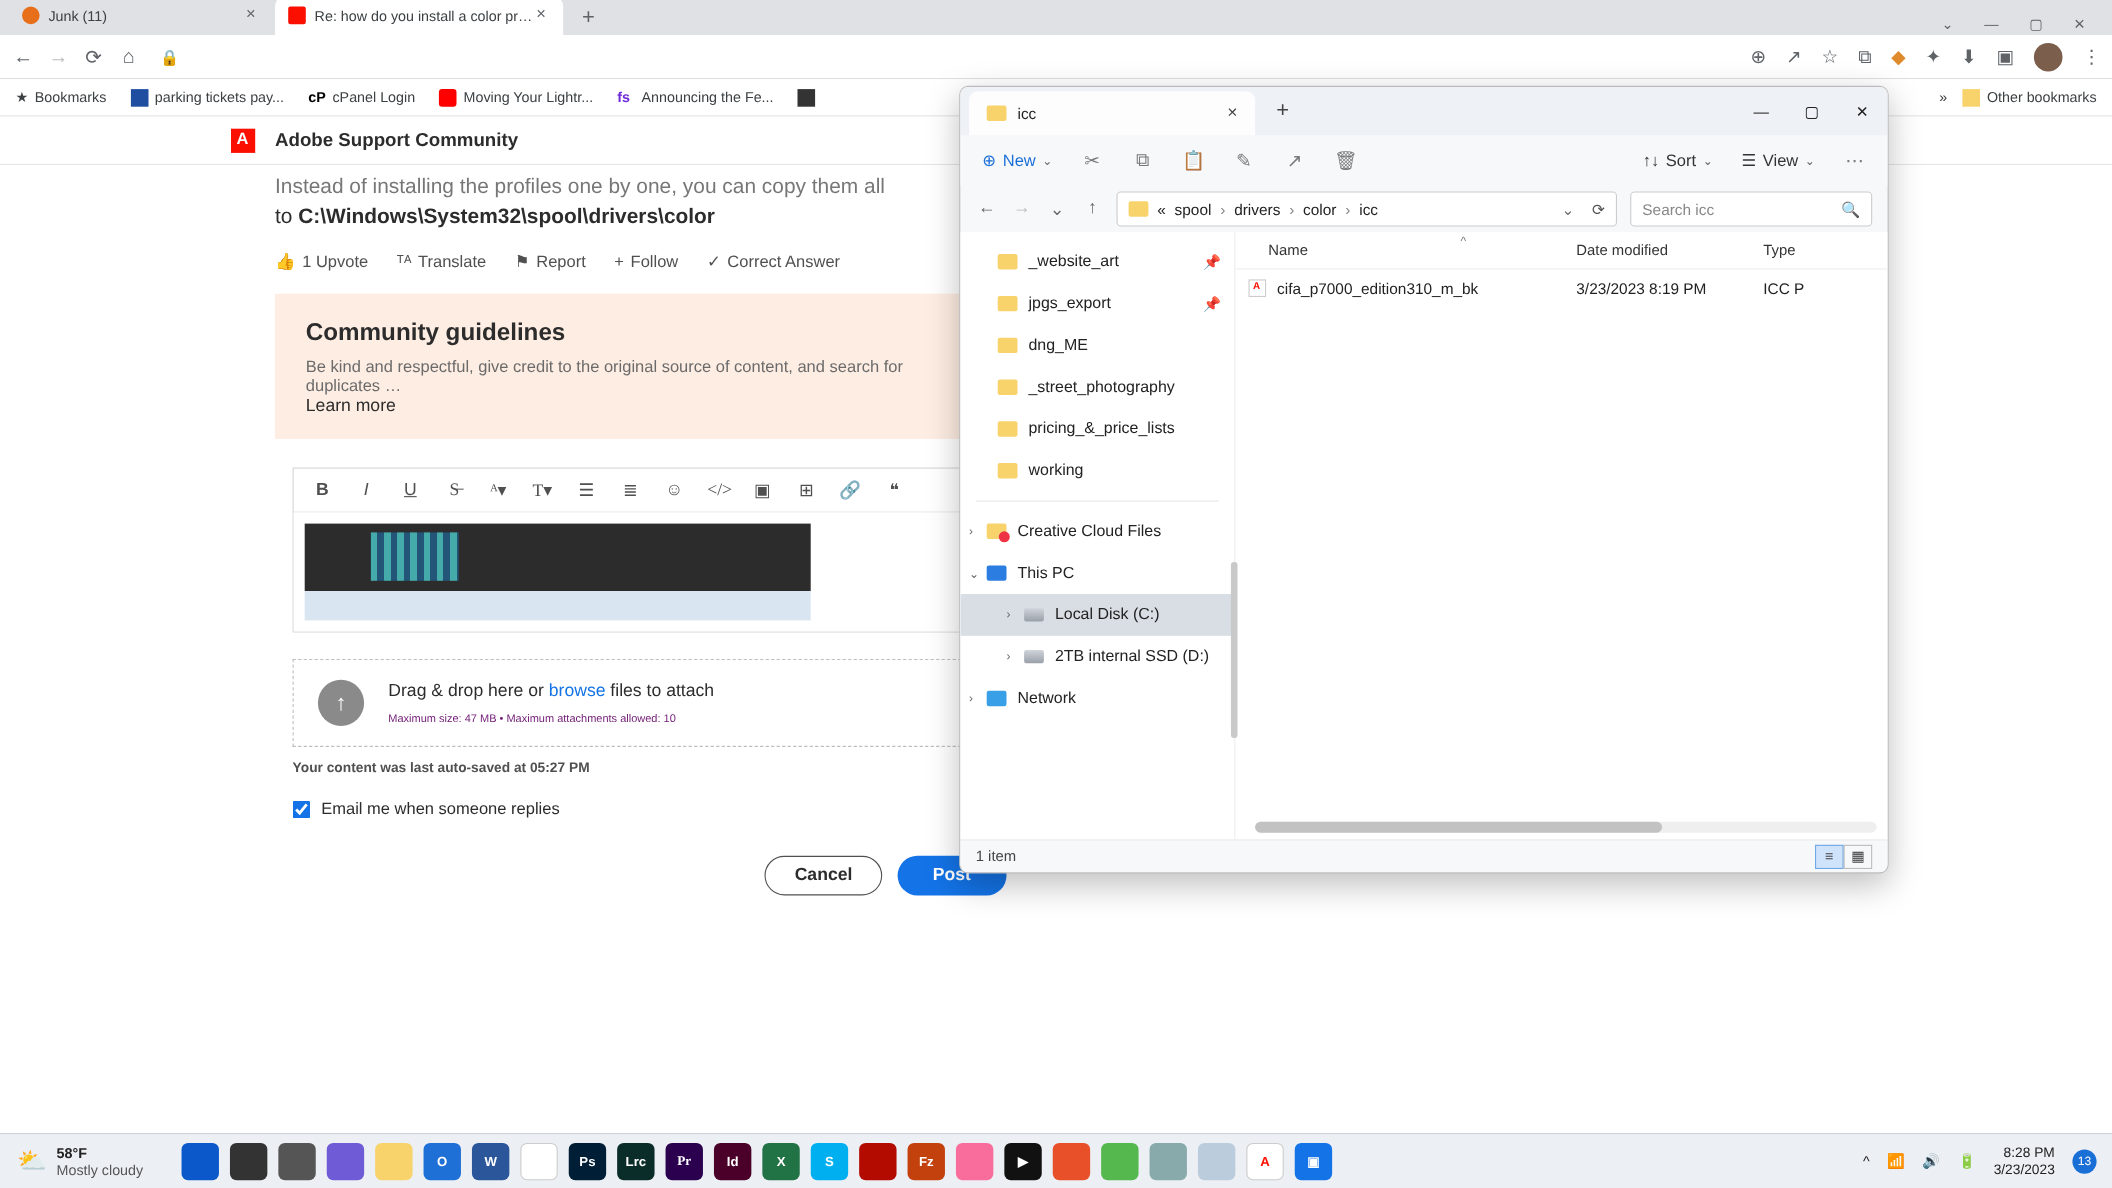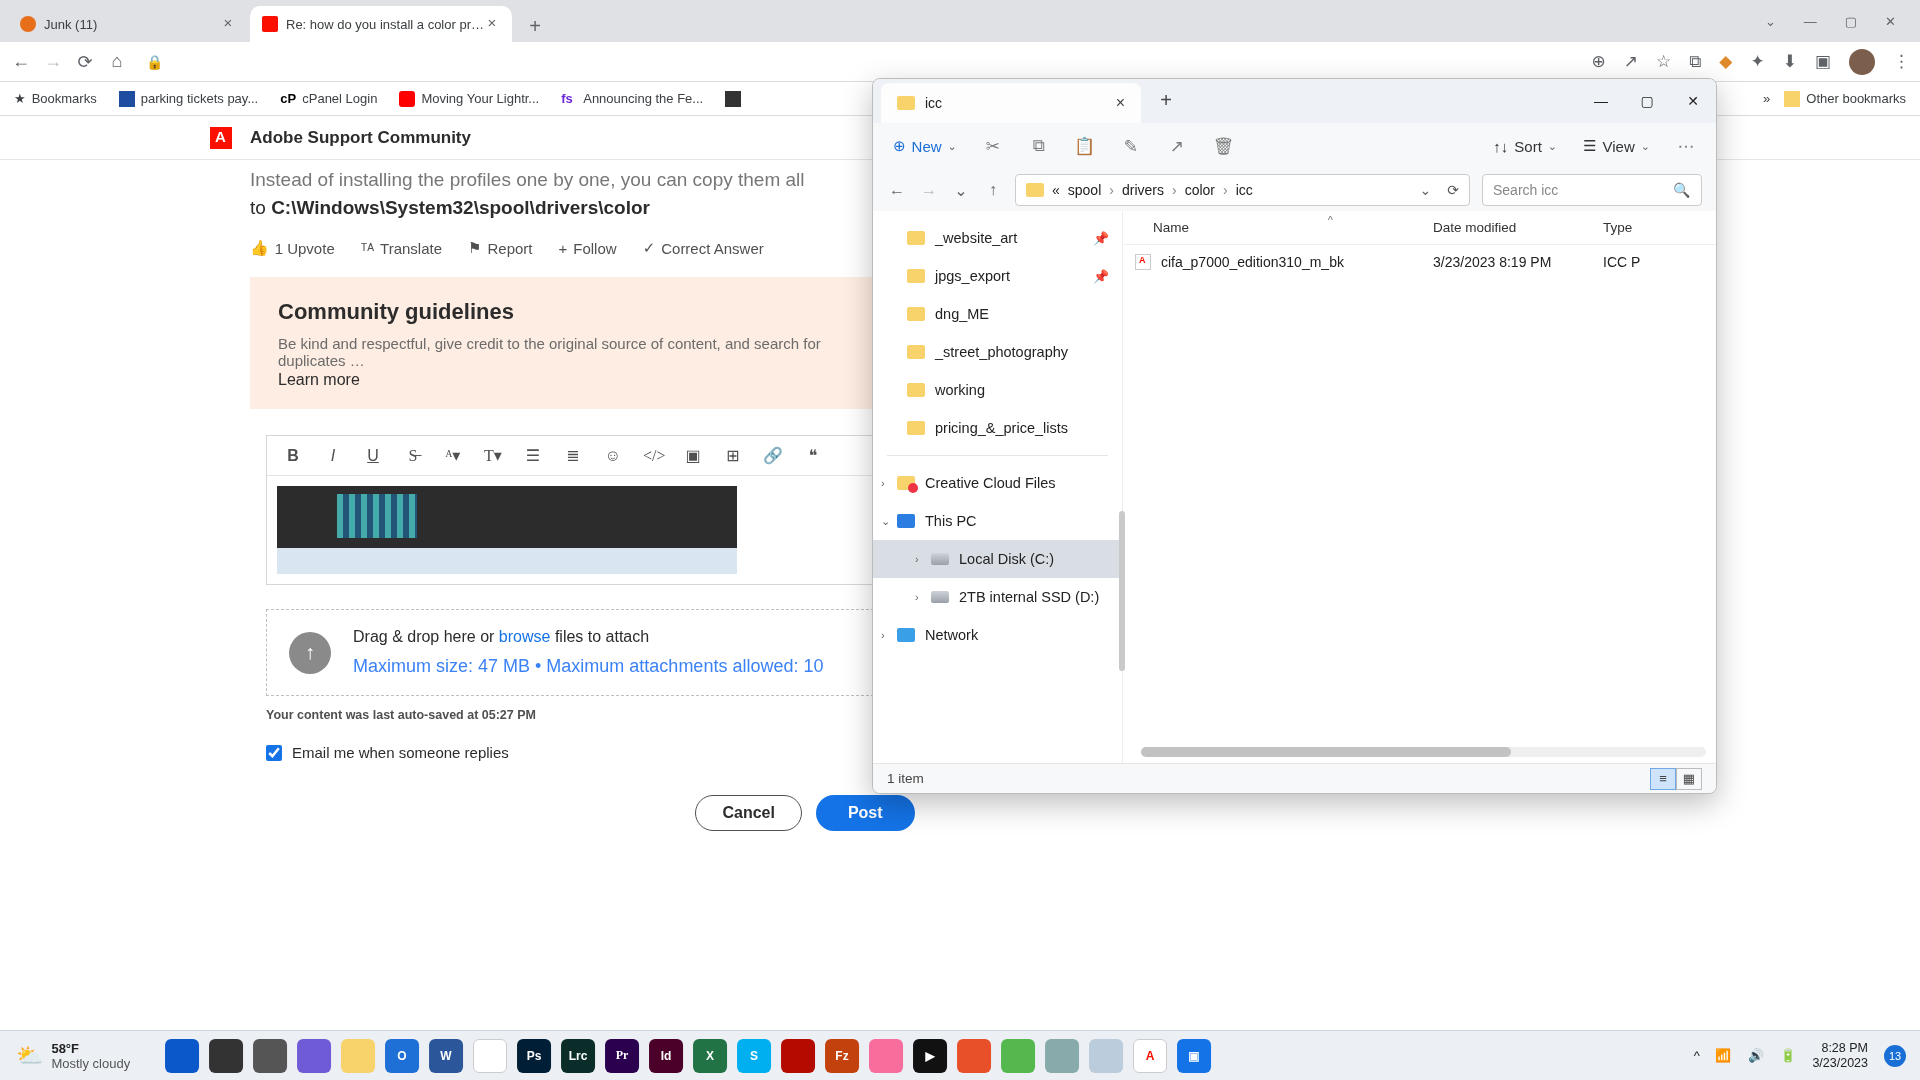--- a/index.html
+++ b/index.html
@@ -1,19 +1,19 @@
 <!DOCTYPE html>
 <html><head>
 <meta charset="utf-8">
 <style>
 * { margin: 0; padding: 0; box-sizing: border-box; font-family: "Segoe UI", Arial, sans-serif; }
 body { width: 1920px; height: 1080px; background: #fff; overflow: hidden; position: relative; }
 
 
-.chrome-tabs { height: 42px; background: #dfe1e5; display: flex; align-items: flex-end; padding-left: 8px; }
+.chrome-tabs { height: 32px; background: #dfe1e5; display: flex; align-items: flex-end; padding-left: 8px; }
 .chrome-tab { height: 36px; background: #fff; border-radius: 10px 10px 0 0; display: flex; align-items: center; padding: 0 12px; font-size: 13px; color: #3c4043; margin-right: 2px; min-width: 240px; max-width: 300px; position: relative; }
 .chrome-tab.inactive { background: transparent; }
 .chrome-tab .favicon { width: 16px; height: 16px; margin-right: 8px; border-radius: 2px; }
 .chrome-tab .title { flex: 1; white-space: nowrap; overflow: hidden; text-overflow: ellipsis; }
 .chrome-tab .close { width: 16px; height: 16px; color: #5f6368; font-size: 15px; text-align: center; line-height: 14px; }
 .chrome-new-tab { width: 30px; height: 30px; color: #5f6368; font-size: 20px; text-align: center; line-height: 28px; margin-left: 6px; }
 .chrome-win-controls { position: absolute; right: 0; top: 0; height: 42px; display: flex; align-items: center; gap: 28px; padding-right: 24px; color: #5f6368; font-size: 13px; }
 
 .chrome-toolbar { height: 40px; background: #fff; border-bottom: 1px solid #dadce0; display: flex; align-items: center; padding: 0 10px; gap: 10px; }
 .tb-icon { width: 22px; height: 22px; color: #5f6368; display: flex; align-items: center; justify-content: center; font-size: 18px; }
@@ -51,21 +51,21 @@
 .etoolbar { height: 40px; border-bottom: 1px solid #e5e5e5; display: flex; align-items: center; gap: 20px; padding: 0 16px; color: #505050; font-size: 16px; }
 .etoolbar .btn { width: 20px; text-align: center; font-family: Georgia, serif; }
 .ebody { padding: 10px; background: #fff; }
 .ebody .img { width: 460px; height: 88px; background: linear-gradient(#2c2c2c 70%, #d9e6f2 70%); position: relative; }
 .ebody .img::after { content: ""; position: absolute; left: 60px; top: 8px; width: 80px; height: 44px; background: repeating-linear-gradient(90deg,#4aa,#4aa 6px,#257 6px,#257 12px); }
 
 .dropzone { border: 1px dashed #bfbfbf; margin: 0 16px 12px 16px; padding: 18px 22px; display: flex; align-items: center; gap: 22px; }
 .dz-circle { width: 42px; height: 42px; border-radius: 50%; background: #8a8a8a; color: #fff; font-size: 20px; display: flex; align-items: center; justify-content: center; }
 .dz-text .line1 { font-size: 16px; color: #2c2c2c; }
 .dz-text .line1 a { color: #1473e6; text-decoration: none; }
-.dz-text .line2 { font-size: 18px; color: #3b82f6; margin-top: 10px; }
+.dz-text .line2 { font-size: 10px; color: #701a75; margin-top: 10px; }
 
 .autosave { font-size: 12.5px; font-weight: 600; color: #505050; margin: 0 16px 22px 16px; }
 .emailme { display: flex; align-items: center; gap: 10px; margin: 0 16px 34px 16px; font-size: 15px; color: #2c2c2c; }
 .emailme input { width: 16px; height: 16px; accent-color: #1473e6; }
 
 .form-buttons { display: flex; justify-content: center; gap: 14px; padding-left: 440px; }
 .btn-cancel { border: 1.5px solid #505050; background: #fff; border-radius: 22px; padding: 8px 26px; font-size: 16px; font-weight: 600; color: #2c2c2c; }
 .btn-post { border: none; background: #1473e6; color: #fff; border-radius: 22px; padding: 9px 32px; font-size: 16px; font-weight: 700; }
 
 
@@ -383,25 +383,25 @@
       <div class="side-item">
           <div class="fico"></div>
           <span>dng_ME</span>
         </div>
       <div class="side-item">
           <div class="fico"></div>
           <span>_street_photography</span>
         </div>
       <div class="side-item">
           <div class="fico"></div>
-          <span>working</span>
+          <span>pricing_&amp;_price_lists</span>
         </div>
       <div class="side-item">
           <div class="fico"></div>
-          <span>pricing_&amp;_price_lists</span>
+          <span>working</span>
         </div>
       <div class="side-divider"></div>
       <div class="side-item tree">
           <span class="chev">›</span>
           <div class="cc"></div>
           <span>Creative Cloud Files</span>
         </div>
       <div class="side-item tree">
           <span class="chev">⌄</span>
           <div class="pc"></div>

